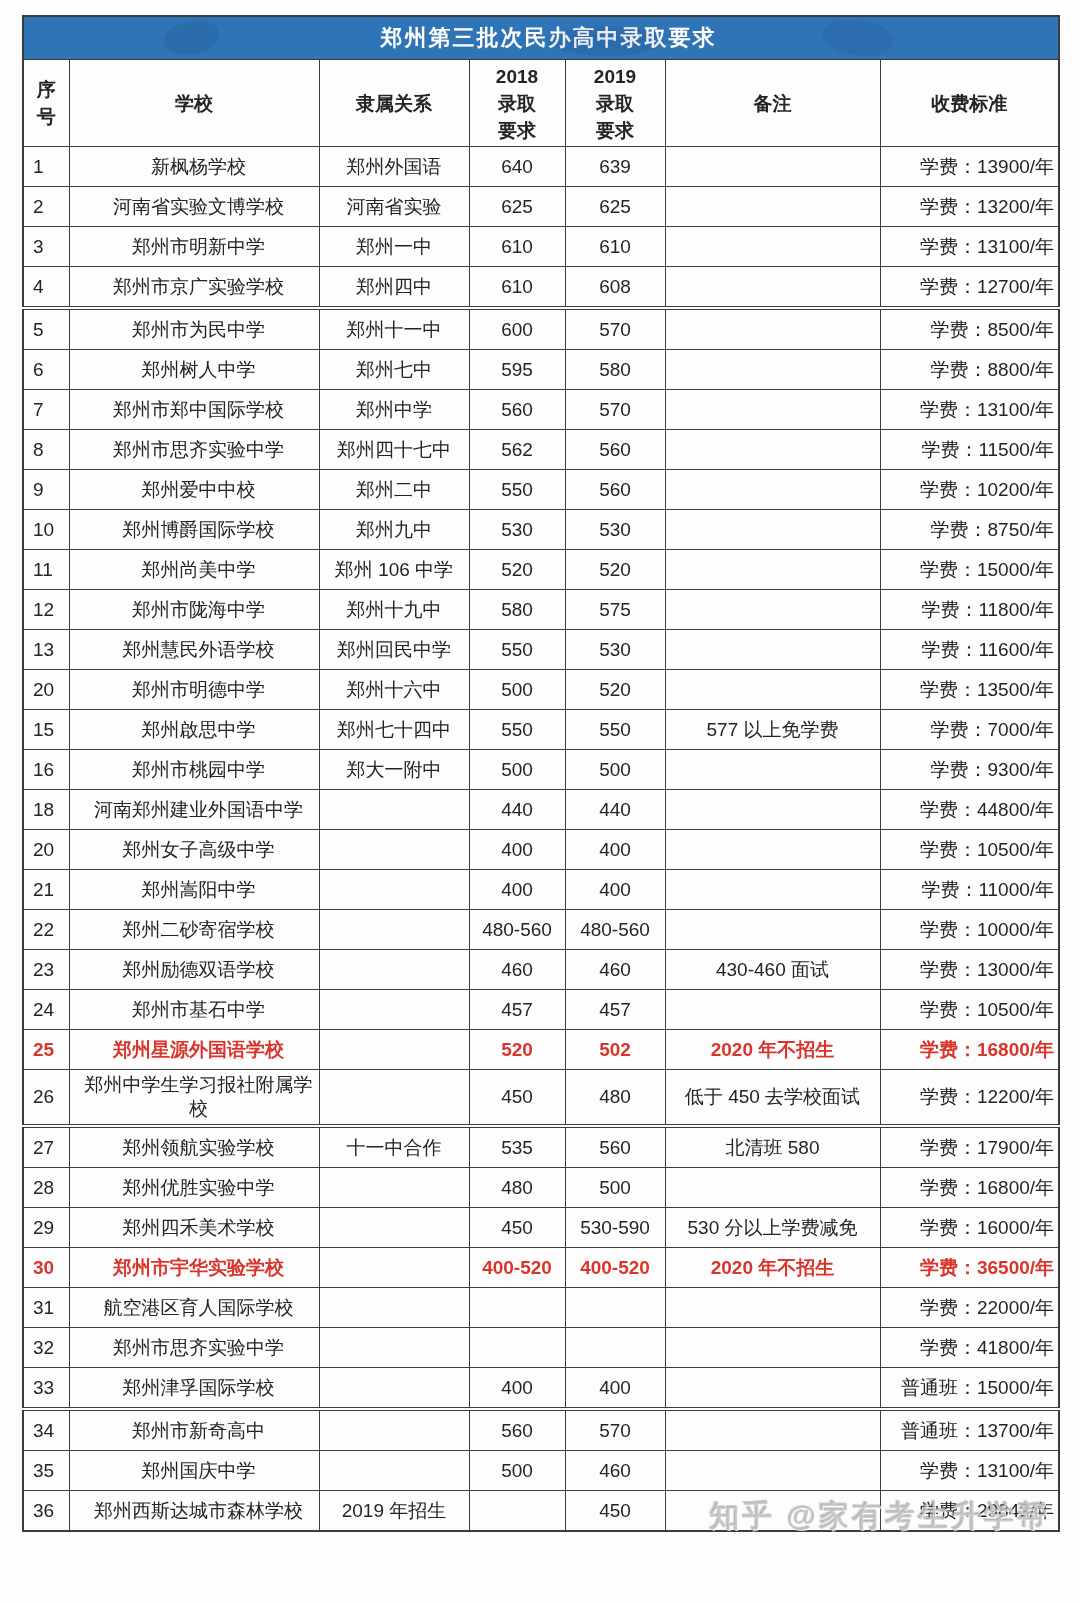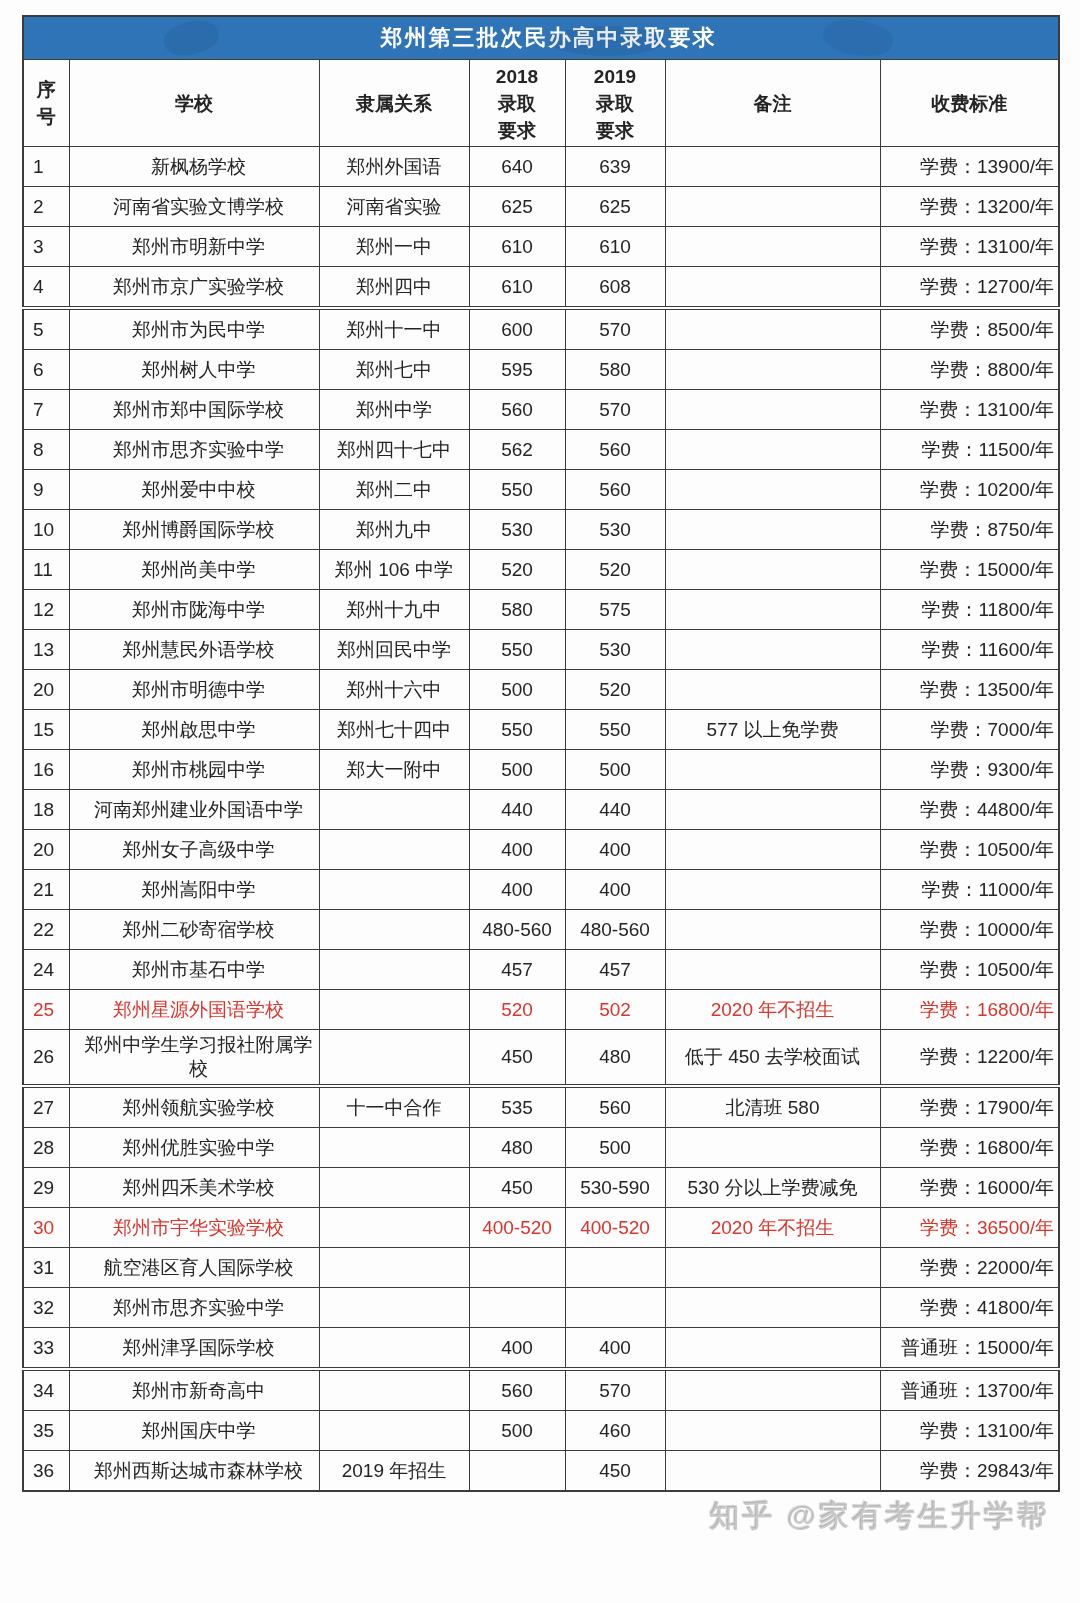--- a/index.html
+++ b/index.html
@@ -57,21 +57,21 @@
   tbody td{
     height:33px;
     font-size:19px;
     line-height:24px;
     text-align:center;
     padding:3px 4px;
   }
   tbody td.cell-no{text-align:left;padding-left:9px;}
   tbody td.cell-school{text-align:center;padding-left:13px;}
   tbody td.cell-fee{text-align:right;padding-left:13px;margin-left:45px;}
-  tr.red td{color:var(--red);}
+  tr.red td{color:var(--red);font-weight:bold;}
   tr.break td{border-top:4px double var(--border);}
   
   .watermark{
     position:absolute;
     top:1496px;
     right:30px;
     font-size:30px;
     font-weight:bold;
     letter-spacing:3px;
     white-space:nowrap;
@@ -294,20 +294,29 @@
           <tr>
     <td class="cell-no">22</td>
     <td class="cell-school">郑州二砂寄宿学校</td>
     <td class="cell-affiliation"></td>
     <td class="cell-req-2018">480-560</td>
     <td class="cell-req-2019">480-560</td>
     <td class="cell-note"></td>
     <td class="cell-fee">学费：10000/年</td>
   </tr>
           <tr>
+    <td class="cell-no">23</td>
+    <td class="cell-school">郑州励德双语学校</td>
+    <td class="cell-affiliation"></td>
+    <td class="cell-req-2018">460</td>
+    <td class="cell-req-2019">460</td>
+    <td class="cell-note">430-460 面试</td>
+    <td class="cell-fee">学费：13000/年</td>
+  </tr>
+          <tr>
     <td class="cell-no">24</td>
     <td class="cell-school">郑州市基石中学</td>
     <td class="cell-affiliation"></td>
     <td class="cell-req-2018">457</td>
     <td class="cell-req-2019">457</td>
     <td class="cell-note"></td>
     <td class="cell-fee">学费：10500/年</td>
   </tr>
           <tr class="red">
     <td class="cell-no">25</td>

